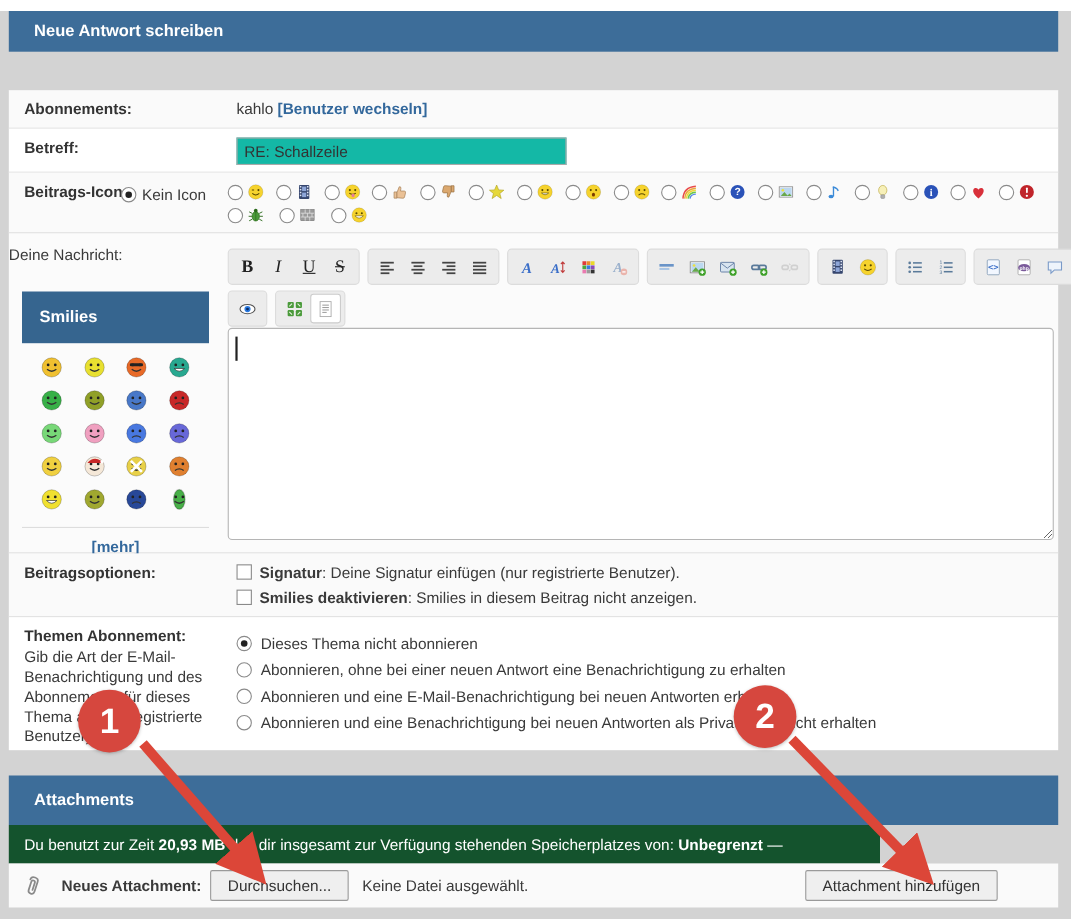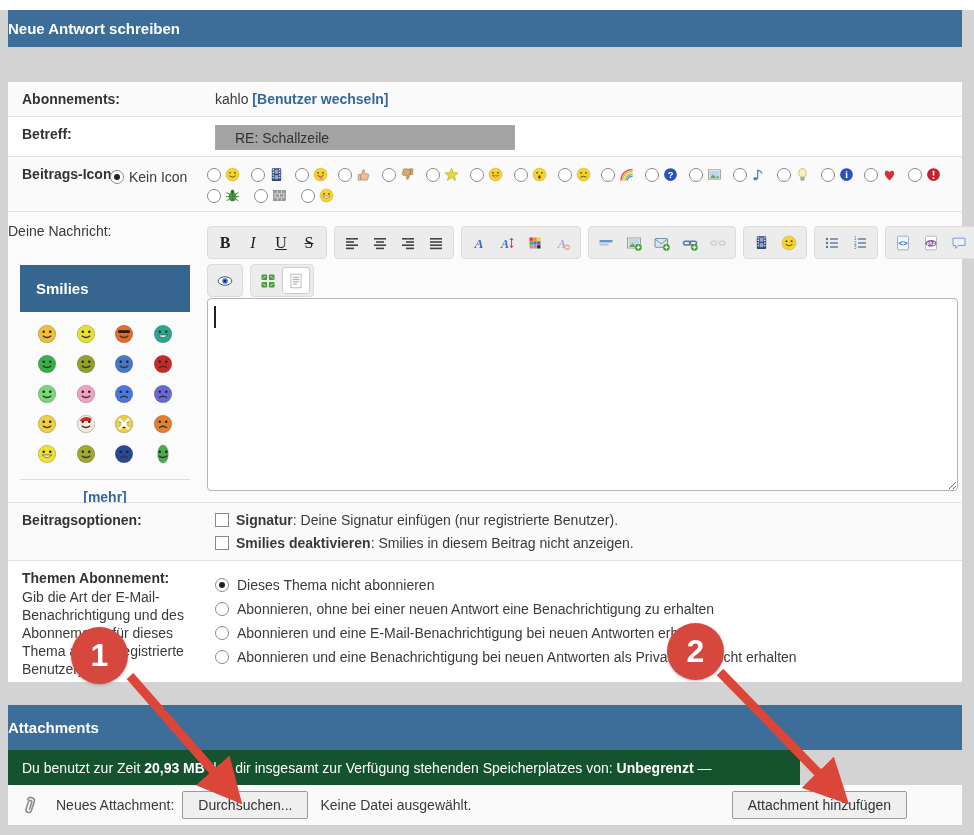--- a/index.html
+++ b/index.html
@@ -1,36 +1,36 @@
 <!DOCTYPE html>
 <html><head>
 <meta charset="utf-8">
 <style>
   * { box-sizing: border-box; margin: 0; padding: 0; }
   html,body { width: 974px; height: 835px; overflow: hidden; }
   body { background: #d3d3d3; font-family: "Liberation Sans", sans-serif; font-size: 14px; color: #3a3a3a; position: relative; }
   #top-strip { position: absolute; left: 0; top: 0; width: 974px; height: 10px; background: #ffffff; }
   #panel { position: absolute; left: 8px; top: 10px; width: 954px; height: 815px; }
-  .hbar { position: absolute; left: 0; width: 954px; color: #fff; font-weight: bold; font-size: 15px; display: flex; align-items: center; padding-left: 0; }
+  .hbar { position: absolute; left: 0; width: 954px; color: #fff; font-weight: bold; font-size: 15px; display: flex; align-items: center; padding-left: 23px; }
   #title-bar { top: 0; height: 37px; background: #3d6d99; }
   #subtitle-bar { top: 37px; height: 35px; background: #2b4a63; }
   .row { position: absolute; left: 0; width: 954px; border-bottom: 1px solid #e3e3e3; }
   #row-username { top: 72px; height: 35px; background: #fafafa; }
   #row-subject { top: 107px; height: 40px; background: #ffffff; }
   #row-posticon { top: 147px; height: 55px; background: #fafafa; }
   #row-message { top: 202px; height: 291px; background: #fbfbfb; }
   #row-options { top: 493px; height: 58px; background: #fafafa; }
   #row-subscription { top: 551px; height: 121px; background: #ffffff; border-bottom: none; }
   #attach-header { top: 695px; height: 45px; background: #3d6d99; }
   #attach-info { position: absolute; left: 0; top: 740px; width: 792px; height: 35px; background: #14532d; color: #fff; display: flex; align-items: center; padding-left: 14px; white-space: pre; }
   #attach-row { top: 775px; height: 40px; background: #fafafa; border-bottom: none; display: flex; align-items: center; }
   .label { position: absolute; left: 14px; top: 9px; font-weight: bold; color: #333; }
   .valcol { position: absolute; left: 207px; top: 9px; }
   .link { color: #33689c; font-weight: bold; cursor: pointer; margin-top: 46px; }
-  #subject-input { position: absolute; left: 207px; top: 8px; width: 300px; height: 25px; border: 1px solid #a9a9a9; background: #a3a3a3; font-family: "Liberation Sans", sans-serif; font-size: 14px; padding: 0 19px; color: #333; }
+  #subject-input { position: absolute; left: 207px; top: 8px; width: 300px; height: 25px; border: 1px solid #a9a9a9; background: #14b8a6; font-family: "Liberation Sans", sans-serif; font-size: 14px; padding: 0 6px; color: #333; }
   .radio { display: inline-block; width: 14px; height: 14px; border: 1px solid #8a8a8a; border-radius: 50%; background: #fff; vertical-align: -2px; position: relative; flex: none; }
   .radio.sel::after { content: ""; position: absolute; left: 3px; top: 3px; width: 6px; height: 6px; background: #222; border-radius: 50%; }
   .checkbox { display: inline-block; width: 14px; height: 14px; border: 1px solid #8a8a8a; background: #fff; vertical-align: -2px; flex: none; }
   #kein-icon-wrap { position: absolute; left: 102px; top: 12px; display: flex; align-items: center; gap: 5px; }
   #post-icon-grid { position: absolute; left: 199px; top: 7px; width: 740px; }
   .icon-row { display: flex; align-items: center; gap: 5px; height: 21px; }
   .icon-pair { display: flex; align-items: center; gap: 4px; width: 42px; }
   .icon-pair svg { display: block; }
   
   #message-label { position: absolute; left: 0; top: 11px; font-weight: normal; }
@@ -55,21 +55,21 @@
   
   .opt-line { position: absolute; left: 207px; display: flex; align-items: center; gap: 7px; }
   
   #sub-desc { position: absolute; left: 14px; top: 27px; width: 182px; line-height: 18px; color: #3a3a3a; }
   #sub-options { position: absolute; left: 207px; top: 12px; }
   .sub-opt { display: flex; align-items: center; gap: 8px; height: 24px; }
   
   #attach-info b { font-weight: bold; }
   #attach-info .link { color: #fff; font-weight: bold; }
   #paperclip { margin-left: 14px; margin-right: 18px; }
-  #new-attach-label { font-weight: normal; margin-right: 8px; }
+  #new-attach-label { font-weight: bold; margin-right: 8px; }
   .btn { background: #efefef; border: 1px solid #9a9a9a; border-radius: 2px; padding: 5px 15px; font-family: "Liberation Sans", sans-serif; font-size: 14px; color: #333; cursor: pointer; }
   #browse-btn { margin-right: 12px; }
   #add-attach-btn { position: absolute; right: 55px; top: 781px; }
   
   #overlay { position: absolute; left: 0; top: 0; width: 974px; height: 835px; pointer-events: none; }
   .badge { position: absolute; width: 57px; height: 57px; border-radius: 50%; background: #d6473e; color: #fff; font-size: 32px; font-weight: bold; display: flex; align-items: center; justify-content: center; box-shadow: 0 1px 3px rgba(0,0,0,.25); }
   #badge-1 { left: 71px; top: 627px; }
   #badge-2 { left: 667px; top: 623px; }
 </style>
 </head>

